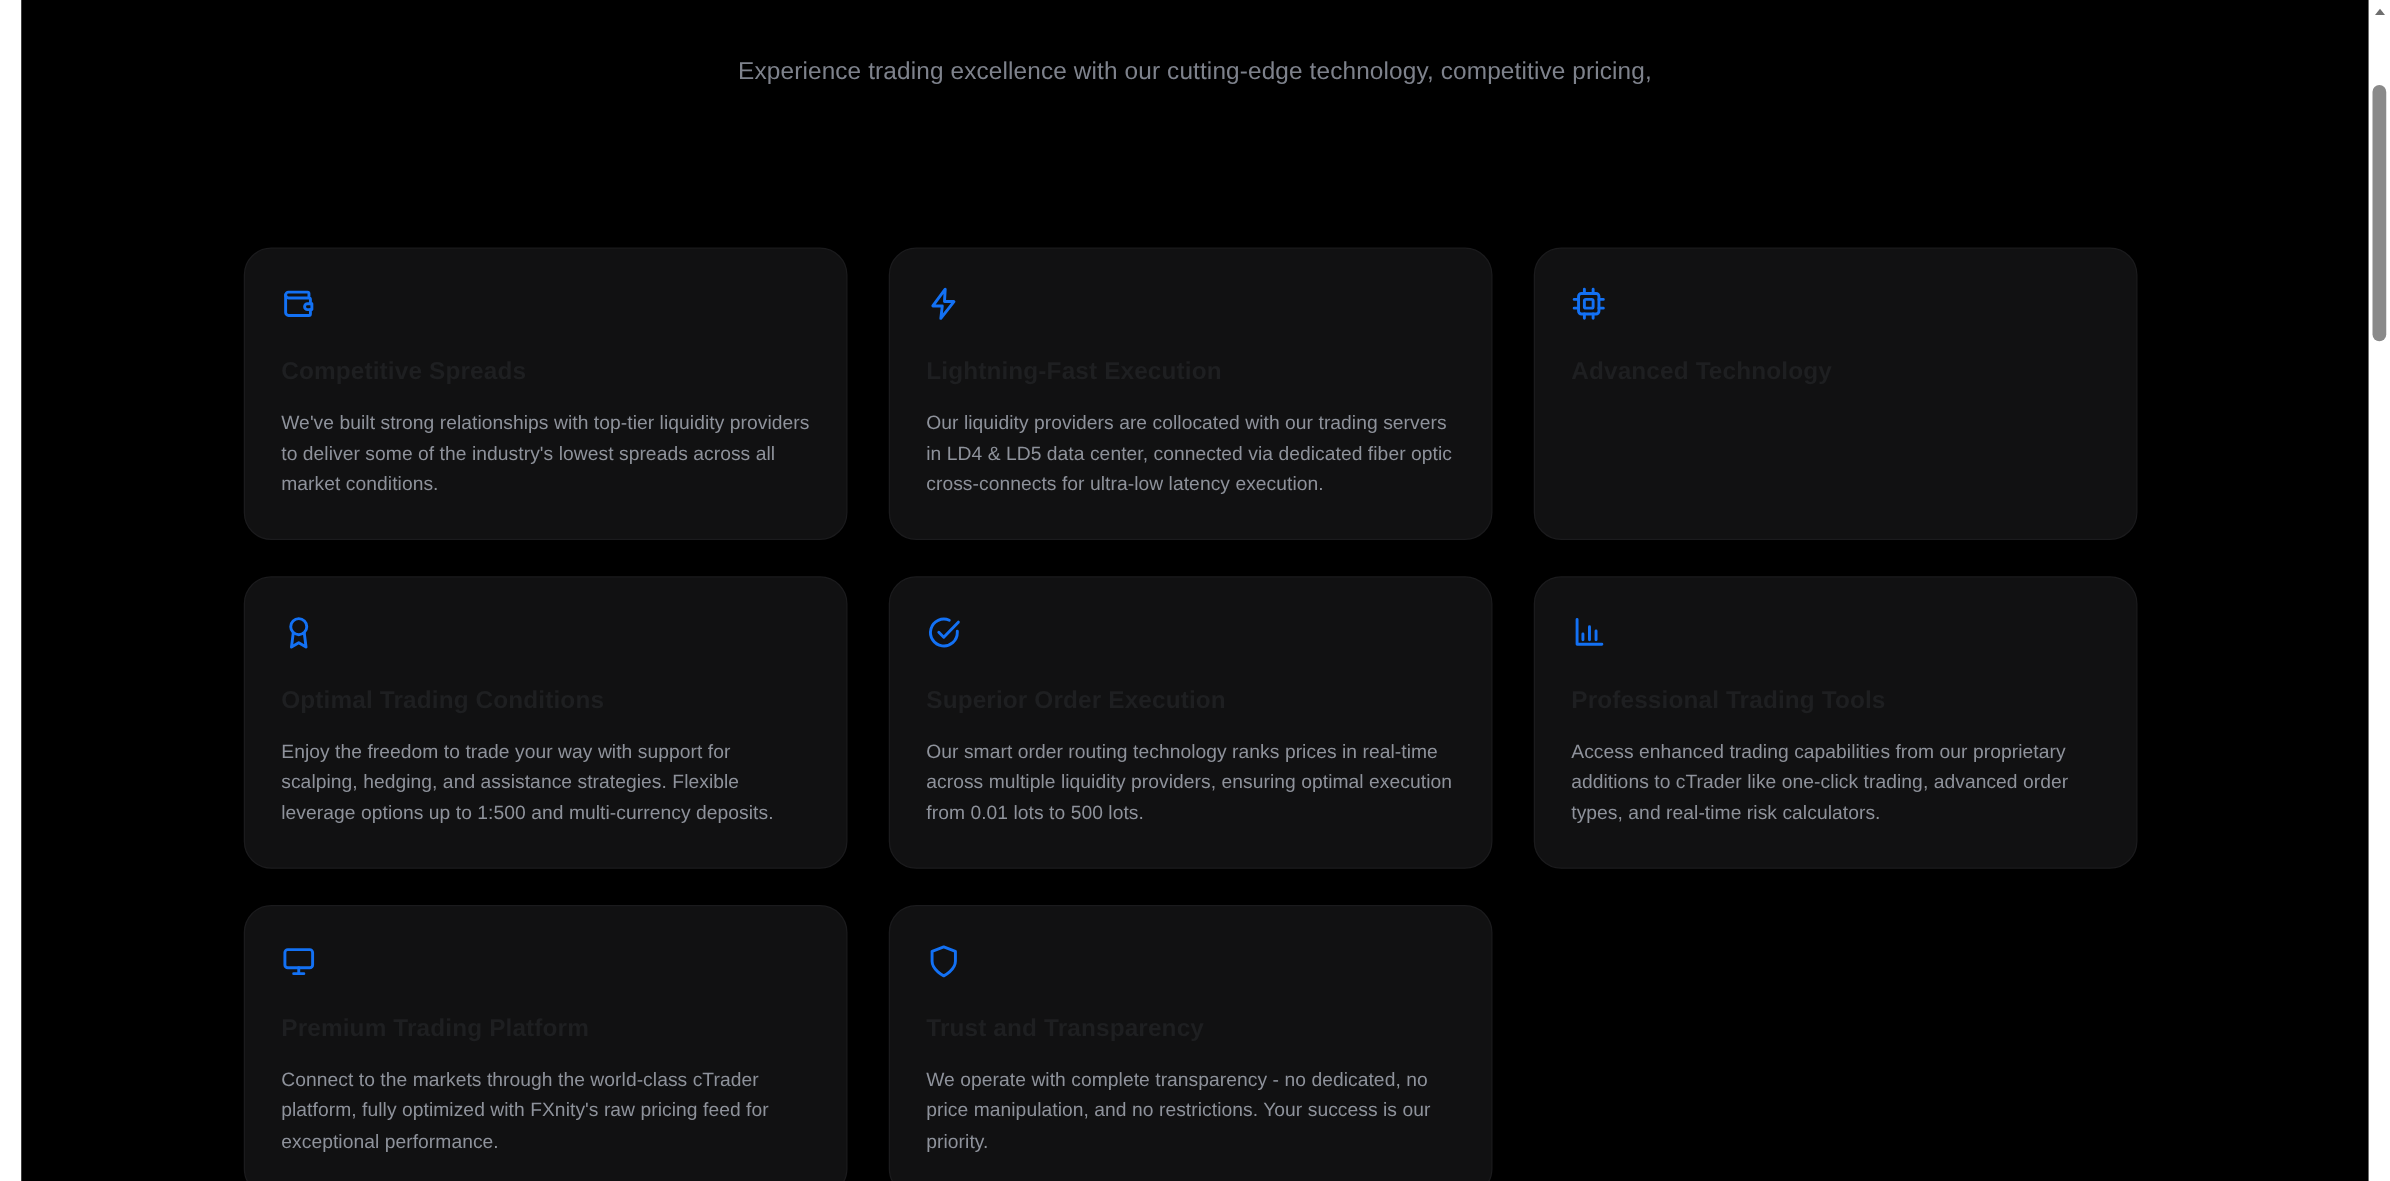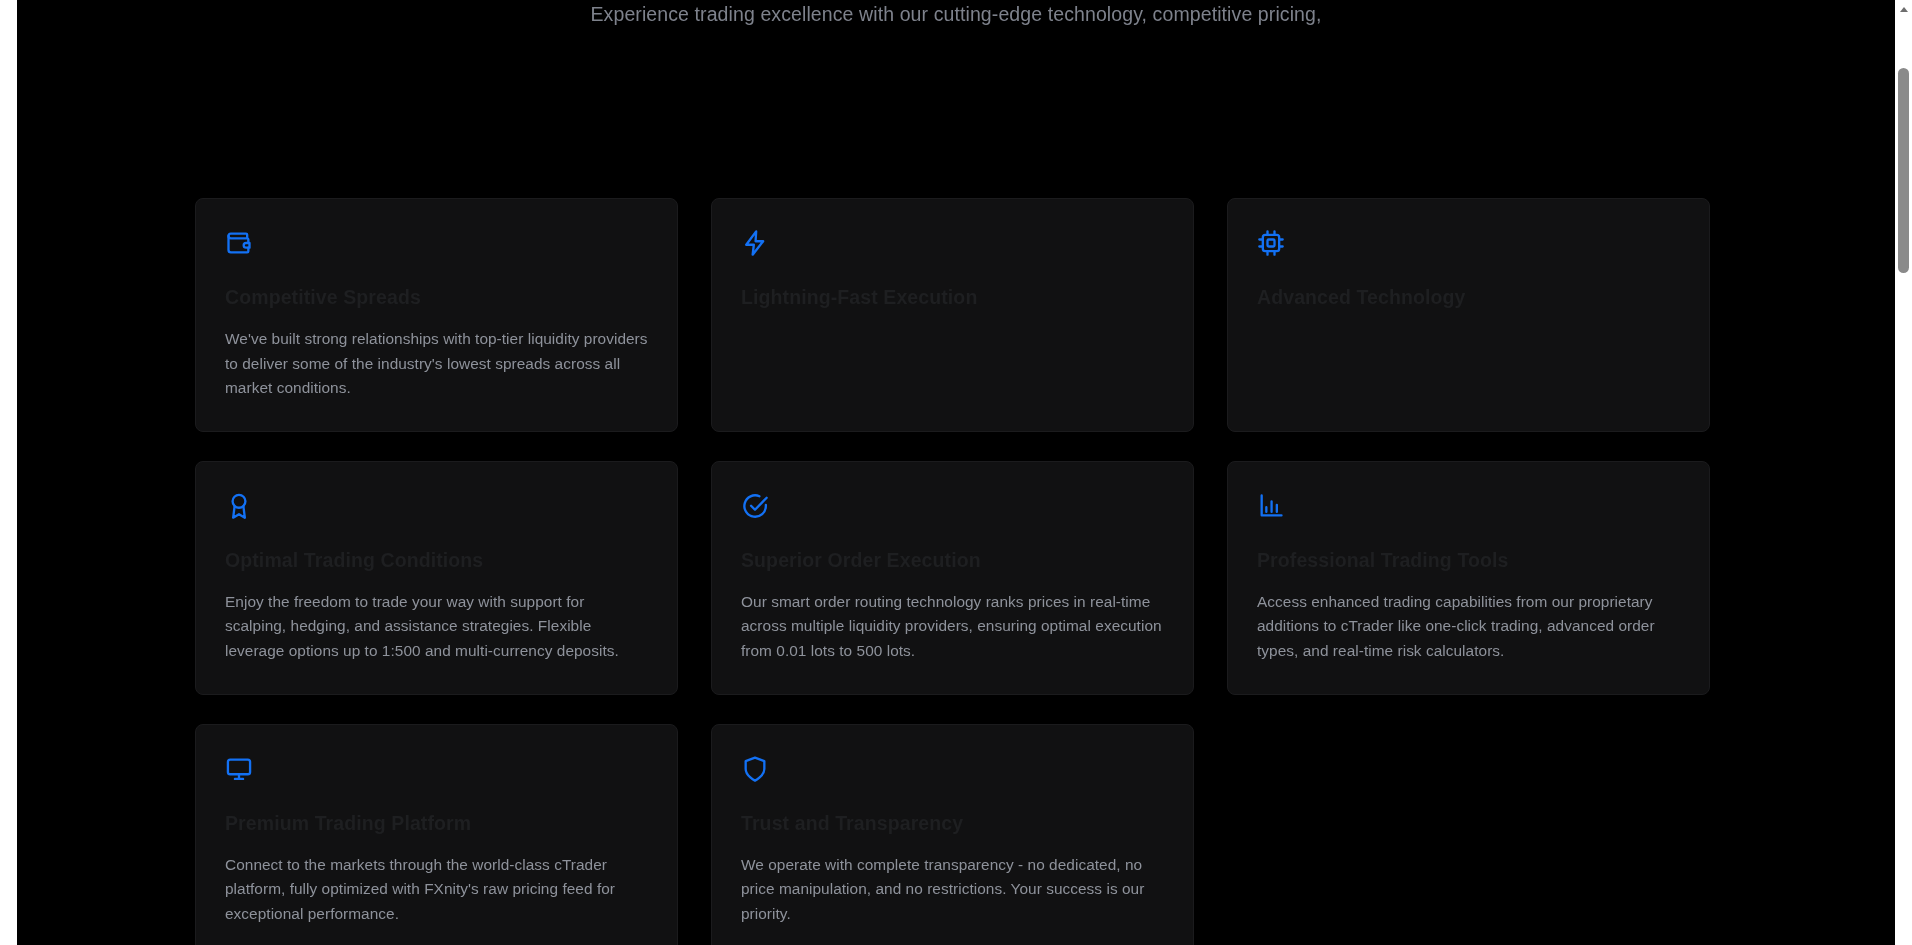--- a/index.html
+++ b/index.html
@@ -32,20 +32,21 @@
     height: 945px;
     background: #000000;
     overflow: hidden;
   }
 
   
   .intro {
     width: 100%;
     padding-top: 0px;
     text-align: center;
+    margin-top: 43px;
   }
   .intro-line {
     color: #7e828c;
     font-size: 19.5px;
     line-height: 28.5px;
     letter-spacing: 0.1px;
   }
 
   
   .grid {
@@ -55,21 +56,21 @@
     width: 1516px;
     display: grid;
     grid-template-columns: repeat(3, 483px);
     column-gap: 33px;
     row-gap: 29px;
   }
 
   .card {
     background: #111112;
     border: 1px solid #1b1b1d;
-    border-radius: 8px;
+    border-radius: 22px;
     padding: 30px 29px 30px 29px;
     min-height: 213px;
   }
 
   .card-icon {
     width: 28px;
     height: 28px;
     margin-bottom: 27px;
     color: #1371f4;
     display: block;
@@ -156,20 +157,21 @@
       <div class="card-desc">We've built strong relationships with top-tier liquidity providers to deliver some of the industry's lowest spreads across all market conditions.</div>
     </div>
 
     <div class="card">
       <span class="card-icon">
         <svg viewBox="0 0 24 24">
             <path d="M13 2 4.5 13.5H11l-1 8.5 9-11.5h-6.5z"></path>
           </svg>
       </span>
       <div class="card-title">Lightning-Fast Execution</div>
+      <div class="card-desc">Our liquidity providers are collocated with our trading servers in LD4 &amp; LD5 data center, connected via dedicated fiber optic cross-connects for ultra-low latency execution.</div>
     </div>
 
     <div class="card">
       <span class="card-icon">
         <svg viewBox="0 0 24 24">
             <rect x="5" y="5" width="14" height="14" rx="2"></rect>
             <rect x="9" y="9" width="6" height="6" rx="1"></rect>
             <path d="M9 2v3M15 2v3M9 19v3M15 19v3M2 9h3M2 15h3M19 9h3M19 15h3"></path>
           </svg>
       </span>

